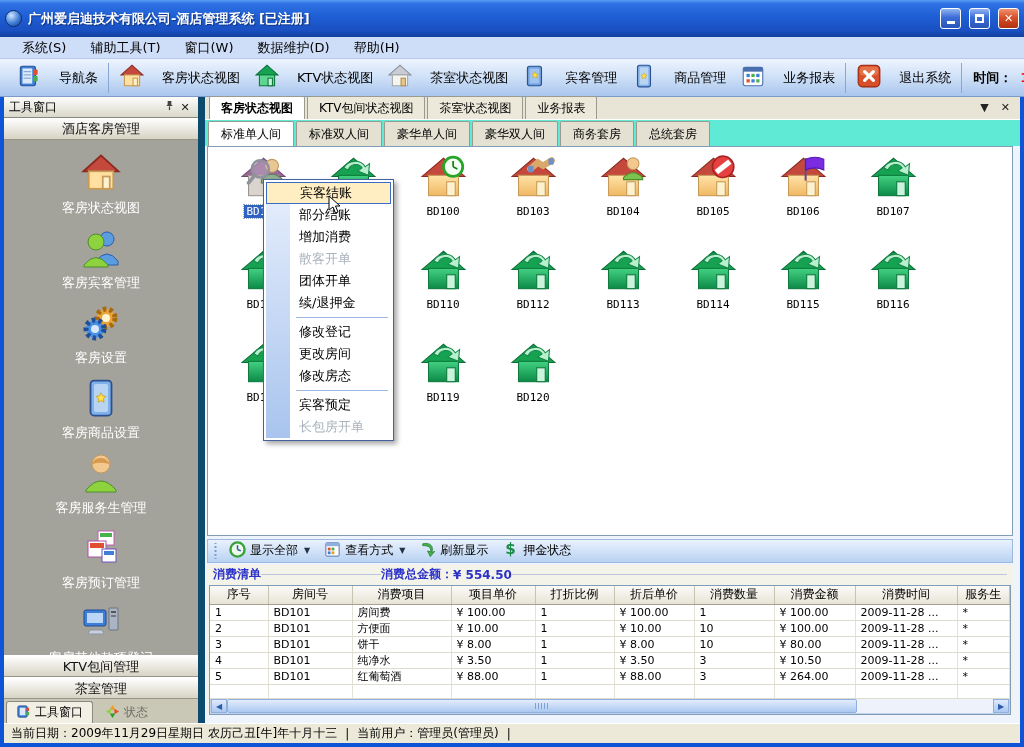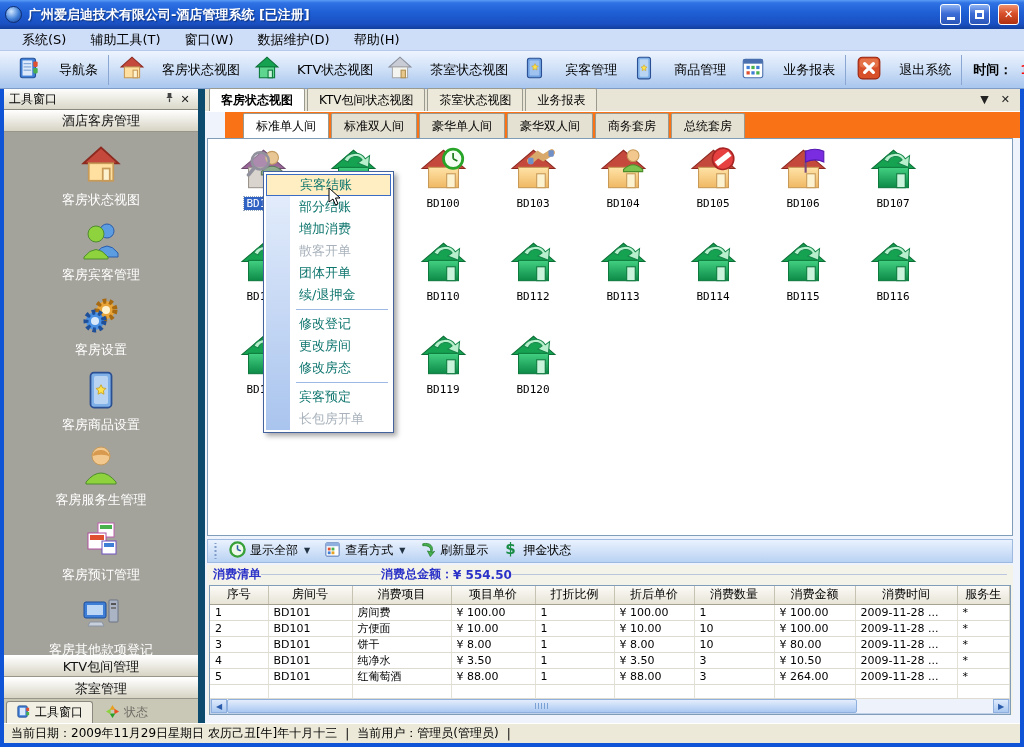--- a/index.html
+++ b/index.html
@@ -3,21 +3,21 @@
 <meta charset="utf-8">
 <style>
   * { box-sizing: border-box; margin: 0; padding: 0; }
   html,body { background:#444; }
   .screen{
     position:relative; width:1024px; height:747px;
     background:#0f54d7; font-family:"DejaVu Sans","Liberation Sans",sans-serif;
     overflow:hidden; display:flex; flex-direction:column;
   }
   
-  .titlebar{height:29px; flex:none; display:flex; align-items:center; gap:6px; padding:0 5px;
+  .titlebar{height:37px; flex:none; display:flex; align-items:center; gap:6px; padding:0 5px;
     background:linear-gradient(180deg,#5a9cf5 0%,#2f72e4 10%,#1e5ed4 45%,#1a50c2 82%,#123f9e 100%);}
   .app-ico{width:17px;height:17px;border-radius:50%;
     background:radial-gradient(circle at 35% 30%,#cfe6ff,#3f7ed6 55%,#16398c);border:1px solid #0d2c6e;}
   .title-text{flex:1;color:#fff;font-size:13px;font-weight:bold;text-shadow:1px 1px 1px #10337c;
     white-space:nowrap;overflow:hidden;}
   .winbtn{width:21px;height:21px;margin-left:2px;border:1px solid #fff;border-radius:3px;
     display:flex;align-items:center;justify-content:center;color:#fff;font-size:11px;font-weight:bold;
     background:linear-gradient(180deg,#8fb4f2,#3c6cd6 45%,#2a55b8);}
   .winbtn.close{background:linear-gradient(180deg,#f0926e,#d8502a 45%,#b03010);}
   .winbtn .mini{display:block;width:8px;height:3px;background:#fff;margin-top:8px;}
@@ -58,37 +58,37 @@
   .sb-tab.active{background:#f2f0e4;border-color:#8a897f;color:#000;border-radius:3px 3px 0 0;}
   .sb-tab svg{width:15px;height:15px;}
   
   .main{flex:1;display:flex;flex-direction:column;min-width:0;background:#eef3fc;}
   .doc-tabstrip{height:23px;flex:none;background:#e8e5d6;display:flex;align-items:flex-end;
     padding-left:4px;position:relative;border-bottom:1px solid #fff;}
   .doc-tab{padding:3px 11px 2px;font-size:12px;background:#ece9da;border:1px solid #9a9a8e;border-bottom:none;
     border-radius:2px 2px 0 0;margin-right:2px;color:#000;white-space:nowrap;}
   .doc-tab.active{background:#fff;font-weight:bold;}
   .doc-ctrl{position:absolute;right:10px;top:4px;display:flex;gap:12px;font-size:11px;color:#222;}
-  .room-tabstrip{height:26px;flex:none;background:#f97316;display:flex;align-items:flex-end;padding-left:18px;margin-left:20px;}
+  .room-tabstrip{height:26px;flex:none;background:#5eead4;display:flex;align-items:flex-end;padding-left:3px;}
   .room-tab{padding:4px 12px 3px;font-size:12px;background:#e4e1d2;border:1px solid #9a9a8e;border-bottom:none;
     border-radius:2px 2px 0 0;margin-right:2px;white-space:nowrap;}
   .room-tab.active{background:#fff;position:relative;top:1px;padding-bottom:4px;}
   
   .room-panel{flex:1;margin:0 7px 0 2px;background:#fff;border:1px solid #7f9db9;position:relative;overflow:hidden;}
   .rooms{position:absolute;left:10px;top:7px;display:grid;grid-template-columns:repeat(8,90px);grid-auto-rows:93px;}
   .room{display:flex;flex-direction:column;align-items:center;}
   .room svg{width:47px;height:47px;}
   .room-label{font-family:"DejaVu Sans Mono","Liberation Mono",monospace;font-size:11px;margin-top:0;padding:0 2px;color:#000;}
   .room.selected .room-label{background:#2f62c2;color:#fff;outline:1px dotted #9ab;}
   
   .ctx{position:absolute;left:55px;top:32px;width:131px;background:#fff;border:1px solid #44639e;
     box-shadow:3px 3px 5px rgba(0,0,0,.35);padding:2px;z-index:9;}
   .ctx-strip{position:absolute;left:2px;top:2px;bottom:2px;width:24px;
     background:linear-gradient(180deg,#e7effc,#a9c4ee);}
-  .ctx-item{position:relative;height:22px;line-height:22px;padding-left:33px;font-size:13px;color:#0f766e;}
+  .ctx-item{position:relative;height:22px;line-height:22px;padding-left:33px;font-size:13px;color:#000000;}
   .ctx-item.hl{background:#ffeec2;border:1px solid #3b6cc5;line-height:20px;}
   .ctx-item.dis{color:#a9b2bc;}
   .ctx-sep{height:1px;background:#9fb9e6;margin:3px 3px 3px 30px;}
   .cursor{position:absolute;left:63px;top:15px;z-index:10;}
   
   .panel-toolbar{height:24px;flex:none;margin:3px 7px 0 2px;display:flex;align-items:center;gap:2px;
     background:linear-gradient(180deg,#eaf2fe,#b9d2f3);border:1px solid #9db9e0;font-size:12px;padding-left:2px;}
   .pt-btn{display:flex;align-items:center;gap:4px;padding:1px 6px;white-space:nowrap;}
   .pt-btn svg{width:17px;height:17px;}
   .pt-drop{font-size:8px;color:#234;margin-left:2px;}

